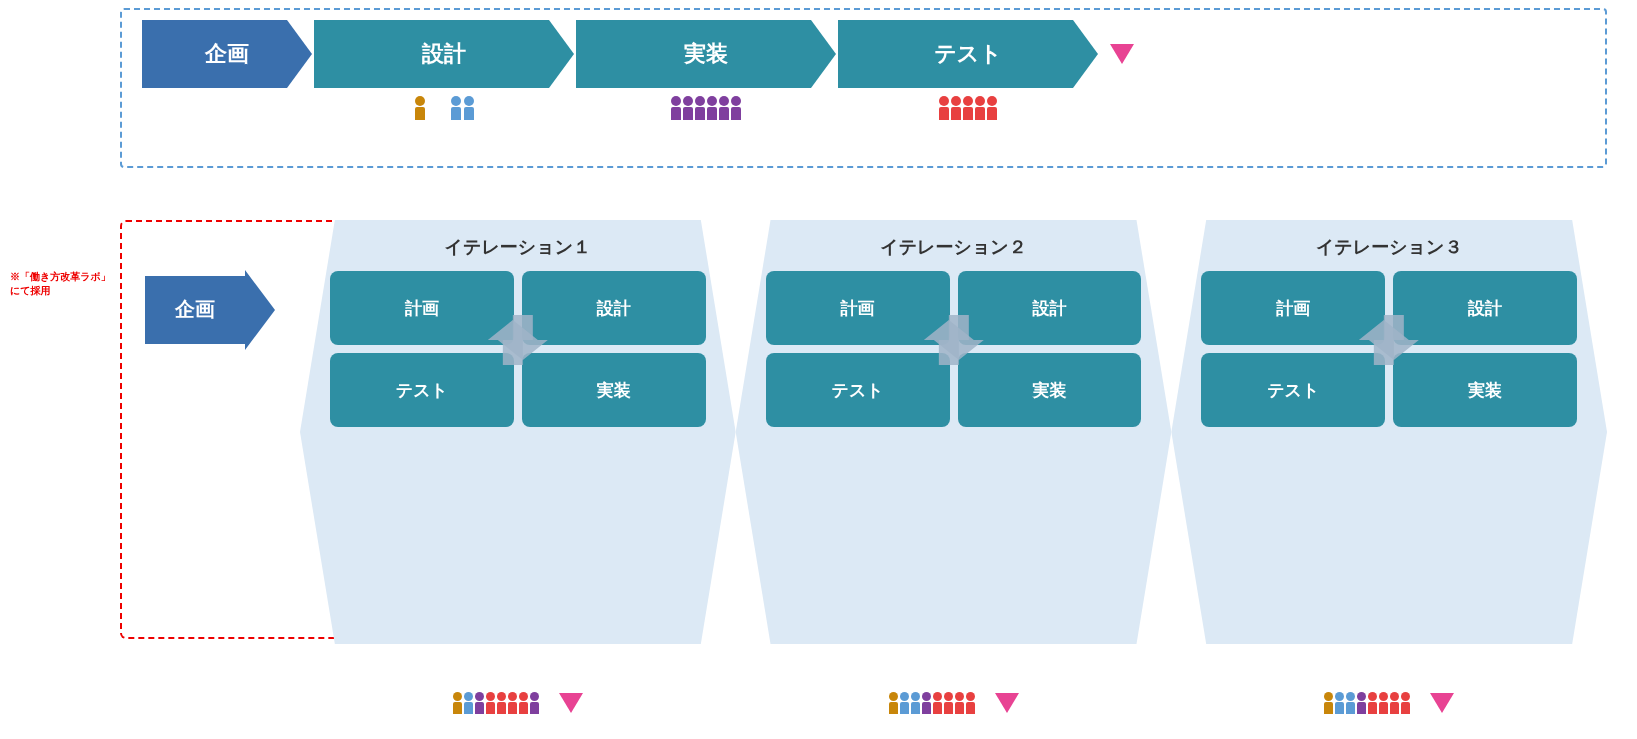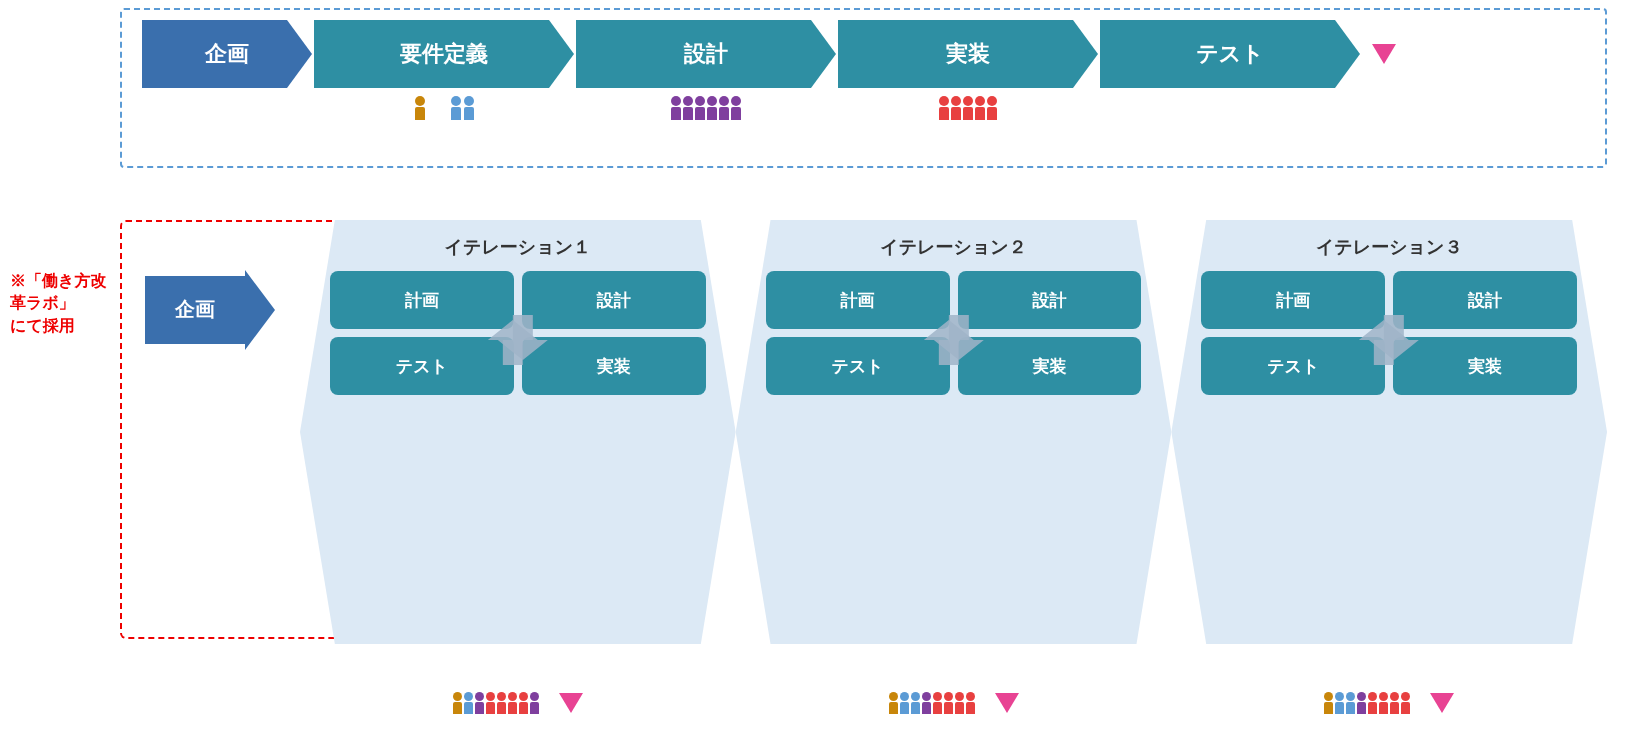--- a/index.html
+++ b/index.html
@@ -76,21 +76,21 @@
       top: 220px;
       left: 120px;
       right: 30px;
       bottom: 20px;
     }
 
     .red-label {
       position: absolute;
       top: 50px;
       left: -110px;
-      font-size: 16px;
+      font-size: 10px;
       color: #e00;
       font-weight: bold;
       line-height: 1.4;
       width: 105px;
     }
 
     
     .red-dashed-box {
       position: absolute;
       top: 0;
@@ -152,21 +152,21 @@
 
     .cycle-btn {
       background: #2e8fa3;
       color: white;
       font-size: 17px;
       font-weight: bold;
       border-radius: 8px;
       display: flex;
       align-items: center;
       justify-content: center;
-      height: 58px;
+      height: 74px;
       border: none;
     }
 
     
     .iter-bottom {
       position: absolute;
       bottom: 5px;
       left: 0; right: 0;
       display: flex;
       align-items: center;
@@ -221,26 +221,20 @@
 <div class="top-section">
   <div class="waterfall-arrows">
 
     <div class="arrow-shape" style="min-width:170px;">
       <svg viewBox="0 0 170 68" preserveAspectRatio="none">
         <polygon points="0,0 145,0 170,34 145,68 0,68" fill="#3a6fad"></polygon>
       </svg>
       <span>企画</span>
     </div>
 
-    <div class="arrow-shape" style="min-width:260px;">
-      <svg viewBox="0 0 260 68" preserveAspectRatio="none">
-        <polygon points="0,0 235,0 260,34 235,68 0,68" fill="#2e8fa3"></polygon>
-      </svg>
-      <span>要件定義</span>
-    </div>
 
     <div class="arrow-shape" style="min-width:260px;">
       <svg viewBox="0 0 260 68" preserveAspectRatio="none">
         <polygon points="0,0 235,0 260,34 235,68 0,68" fill="#2e8fa3"></polygon>
       </svg>
       <span>設計</span>
     </div>
 
     <div class="arrow-shape" style="min-width:260px;">
       <svg viewBox="0 0 260 68" preserveAspectRatio="none">

